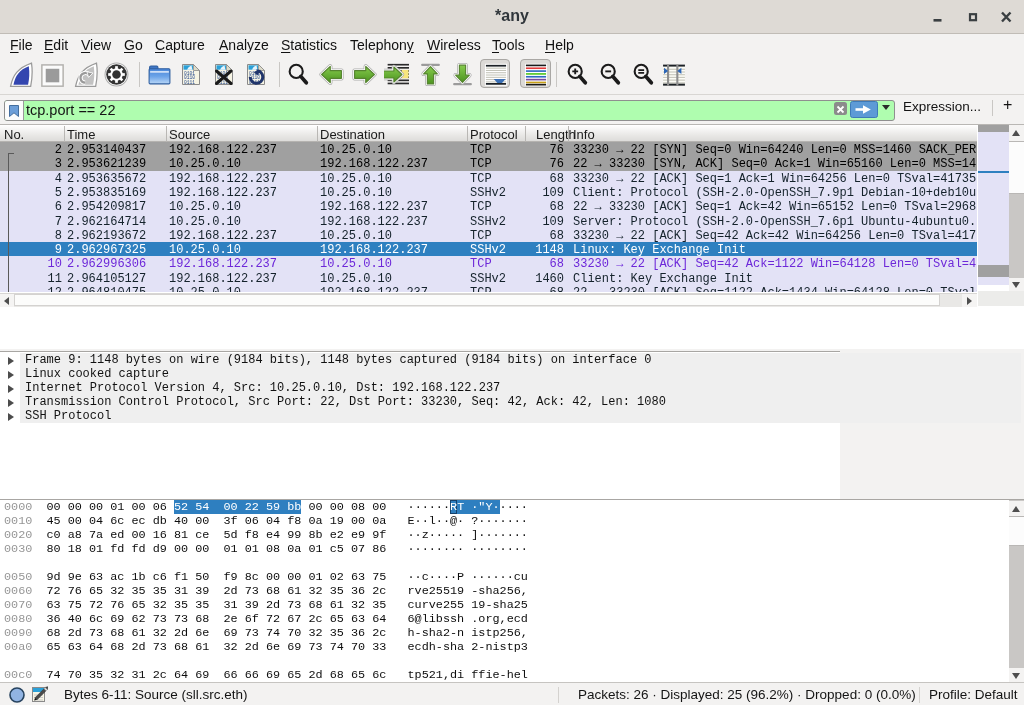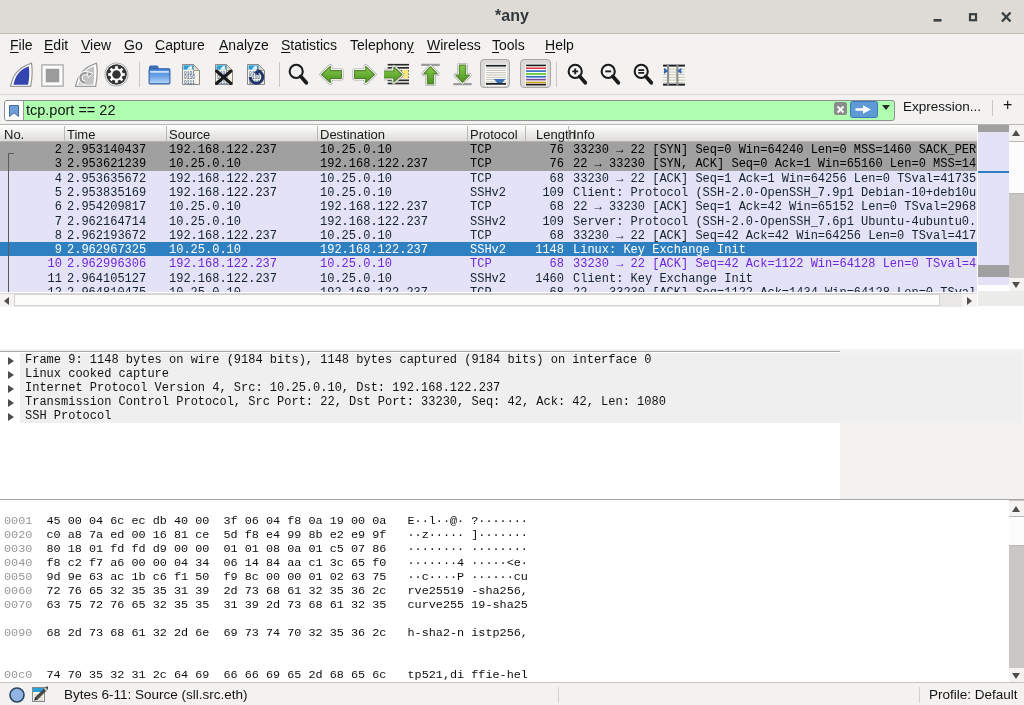--- a/index.html
+++ b/index.html
@@ -457,28 +457,30 @@
 <div class="abs" id="hexpane">
  <div class="abs" style="left:1009px;top:0px;width:15px;height:183px;background:#c9c7c5;"></div>
  <div class="abs" style="left:1009px;top:1px;width:15px;height:15px;background:#f4f3f2;">
   <div class="abs" style="left:3px;top:4.5px;width:0;height:0;border-left:4.5px solid transparent;border-right:4.5px solid transparent;border-bottom:6px solid #4e4e4e;"></div>
     </div>
  <div class="abs" style="left:1009px;top:16px;width:15px;height:30px;background:#fcfcfc;border-top:1px solid #b9b7b5;border-bottom:1px solid #b9b7b5;box-sizing:border-box;"></div>
  <div class="abs" style="left:1009px;top:168px;width:15px;height:15px;background:#f4f3f2;">
   <div class="abs" style="left:3px;top:4.5px;width:0;height:0;border-left:4.5px solid transparent;border-right:4.5px solid transparent;border-top:6px solid #4e4e4e;"></div>
     </div>
 
-<div class="hrow" style="top:14px"><span class="hoff">0001</span>  45 00 04 6c ec db 40 00  3f 06 04 f8 0a 19 00 0a   E··l··@· ?·······</div>
+<div class="hrow" style="top:0px"><span class="hoff">0000</span>  00 00 00 01 00 06 <span class="hsel">52 54  00 22 59 bb</span> 00 00 08 00   ······<span class="hsel"><span class="hcur">R</span>T ·"Y·</span>····</div>
+<div class="hrow" style="top:14px"><span class="hoff">0010</span>  45 00 04 6c ec db 40 00  3f 06 04 f8 0a 19 00 0a   E··l··@· ?·······</div>
 <div class="hrow" style="top:28px"><span class="hoff">0020</span>  c0 a8 7a ed 00 16 81 ce  5d f8 e4 99 8b e2 e9 9f   ··z····· ]·······</div>
 <div class="hrow" style="top:42px"><span class="hoff">0030</span>  80 18 01 fd fd d9 00 00  01 01 08 0a 01 c5 07 86   ········ ········</div>
-<div class="hrow" style="top:56px"><span class="hoff">0040</span>  f8 c2 f7 a6 00 00 04 34  06 14 84 aa c1 3c 65 f0   ·······4 ·····&lt;e·</div>
 <div class="hrow" style="top:70px"><span class="hoff">0050</span>  9d 9e 63 ac 1b c6 f1 50  f9 8c 00 00 01 02 63 75   ··c····P ······cu</div>
 <div class="hrow" style="top:84px"><span class="hoff">0060</span>  72 76 65 32 35 35 31 39  2d 73 68 61 32 35 36 2c   rve25519 -sha256,</div>
 <div class="hrow" style="top:98px"><span class="hoff">0070</span>  63 75 72 76 65 32 35 35  31 39 2d 73 68 61 32 35   curve255 19-sha25</div>
+<div class="hrow" style="top:112px"><span class="hoff">0080</span>  36 40 6c 69 62 73 73 68  2e 6f 72 67 2c 65 63 64   6@libssh .org,ecd</div>
 <div class="hrow" style="top:126px"><span class="hoff">0090</span>  68 2d 73 68 61 32 2d 6e  69 73 74 70 32 35 36 2c   h-sha2-n istp256,</div>
+<div class="hrow" style="top:140px"><span class="hoff">00a0</span>  65 63 64 68 2d 73 68 61  32 2d 6e 69 73 74 70 33   ecdh-sha 2-nistp3</div>
 <div class="hrow" style="top:168px"><span class="hoff">00c0</span>  74 70 35 32 31 2c 64 69  66 66 69 65 2d 68 65 6c   tp521,di ffie-hel</div>
 
 </div>
 
 <div class="abs" id="status">
  <svg class="abs" style="left:9px;top:4px" width="16" height="16" viewBox="0 0 16 16">
   <circle cx="8" cy="8" r="7" fill="#91b4e3" stroke="#27435f" stroke-width="1.6"></circle>
     </svg>
  <svg class="abs" style="left:31px;top:3px" width="17" height="17" viewBox="0 0 17 17">
   <rect x="1.5" y="1.5" width="12" height="14" fill="#f6f4e4" stroke="#8a8a8a"></rect>
@@ -488,14 +490,15 @@
         <line x1="3" y1="11.5" x2="12" y2="11.5"></line>
         <line x1="3" y1="14" x2="12" y2="14"></line>
       </g>
   <path d="M6 13.8 L14 5.8 L16.5 3.3 L17 0.8 L14.5 1.3 L12 3.8 L4 11.8 Z" fill="#4a4a4a" stroke="#333" stroke-width="0.6"></path>
   <path d="M13 2.8 L15.3 5 L16.5 3.8 L14.2 1.6 Z" fill="#d8d8d8"></path>
   <path d="M4 11.8 L6 13.8 L3.2 14.6 Z" fill="#111"></path>
     </svg>
  <div class="abs" style="left:558px;top:4px;width:1px;height:16px;background:#d4d2cf;"></div>
  <div class="abs" style="left:919px;top:4px;width:1px;height:16px;background:#d4d2cf;"></div>
  <div class="abs" style="left:64px;top:4px;">Bytes 6-11: Source (sll.src.eth)</div>
+ <div class="abs" style="left:578px;top:4px;">Packets: 26 · Displayed: 25 (96.2%) · Dropped: 0 (0.0%)</div>
  <div class="abs" style="left:929px;top:4px;">Profile: Default</div>
 </div>
 
 </body></html>

